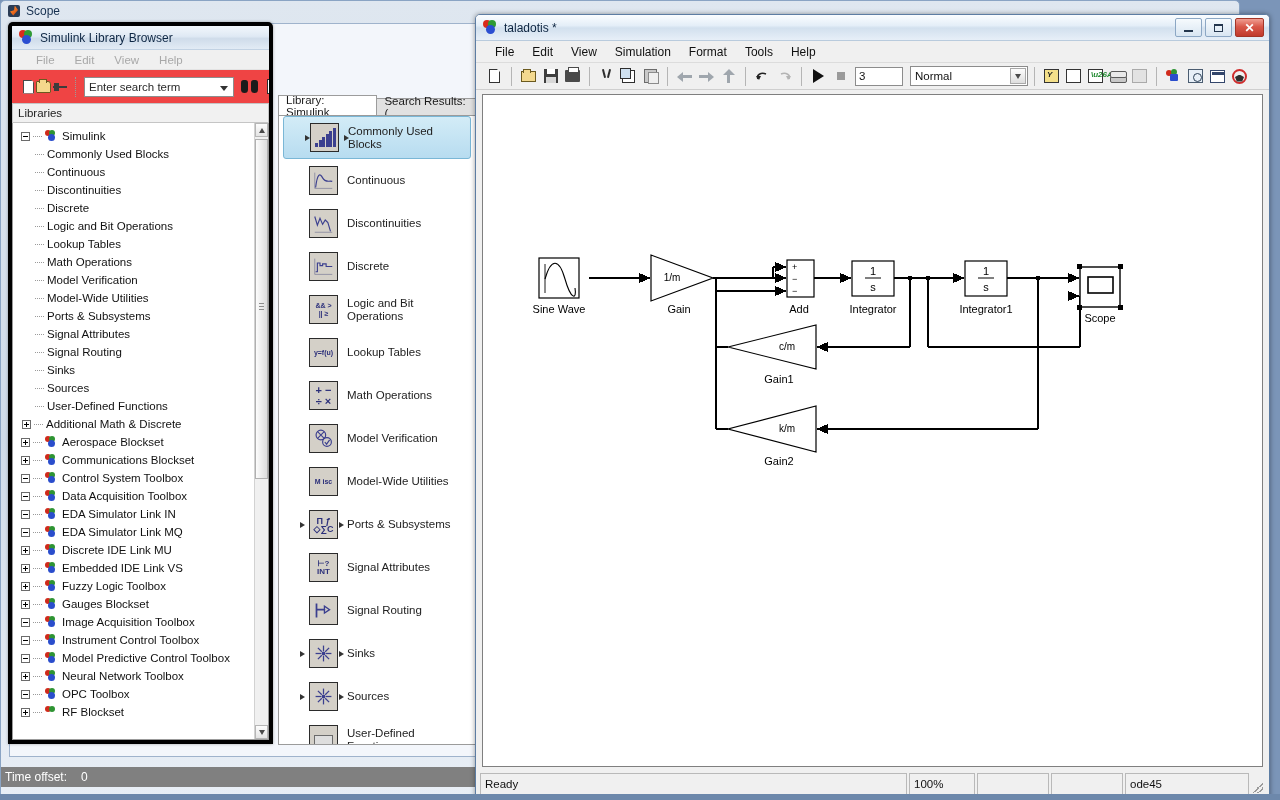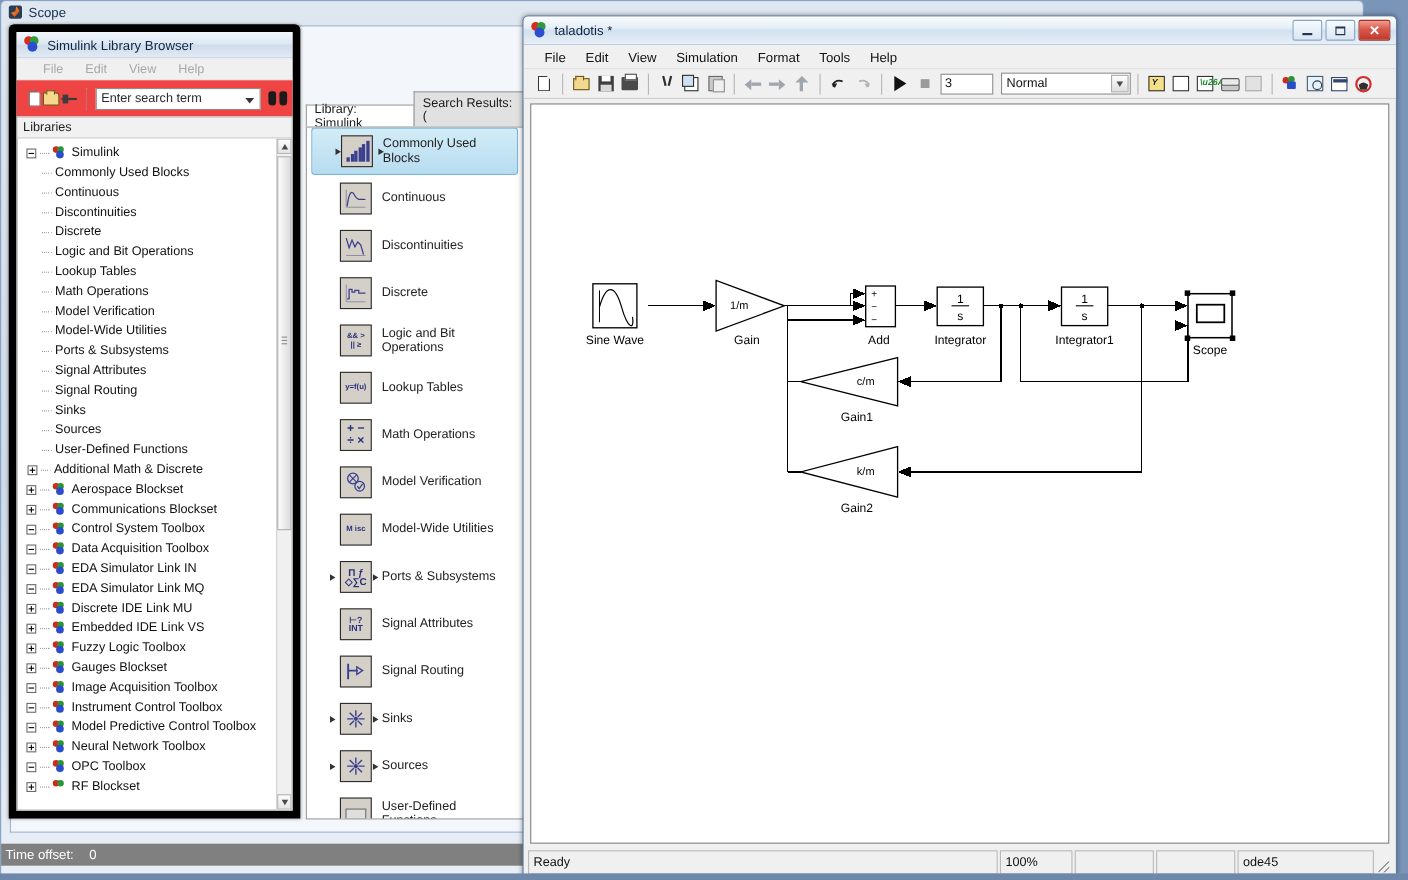--- a/index.html
+++ b/index.html
@@ -43,21 +43,21 @@
     position: absolute; left: 0; bottom: 12px; width: 100%; height: 20px;
     background: #808080; color: #ffffff; font-size: 12px;
     display: flex; align-items: center; padding-left: 4px;
   }
   #scope-statusbar .so-label { margin-right: 14px; }
 
   
   #lib-window {
     position: absolute; left: 8px; top: 22px; width: 265px; height: 722px;
     background: #f0f0f0;
-    border: 7px solid #000000;
+    border: 4px solid #000000;
     border-radius: 5px 5px 0 0;
     box-shadow: 0 0 3px rgba(0,0,0,0.35);
     overflow: hidden;
   }
   #lib-titlebar {
     height: 24px;
     background: linear-gradient(180deg,#f2f7fc 0%, #dfe9f4 45%, #cfdcea 55%, #e2ebf5 100%);
     display: flex; align-items: center; gap: 6px; padding-left: 7px;
     font-size: 12px; color: #0e2744;
     border-bottom: 1px solid #c2d2e3;
@@ -183,21 +183,21 @@
     border: 1px solid #b0b0b0;
   }
   .vscroll .thumb::after {
     content:""; position:absolute; left:3px; right:3px; top:50%; margin-top:-3px; height:1px;
     background:#8d8d8d; box-shadow: 0 3px 0 #8d8d8d, 0 -3px 0 #8d8d8d;
   }
 
   
   #lib-tabs { height: 20px; display: flex; align-items: flex-end; }
   .tab {
-    height: 32px; padding: 0 7px; font-size: 11.5px; color: #1a1a1a;
+    height: 17px; padding: 0 7px; font-size: 11.5px; color: #1a1a1a;
     display: flex; align-items: center; border: 1px solid #9c9c9c;
     background: #e1e1e1; border-bottom: none; margin-right: -1px;
   }
   .tab.active { background: #ffffff; height: 20px; }
   #lib-blocks-box {
     flex: 1; background: #fff; border: 1px solid #9b9b9b;
     position: relative; overflow: hidden;
   }
   .blk-row {
     height: 43px; display: flex; align-items: center; gap: 9px;

